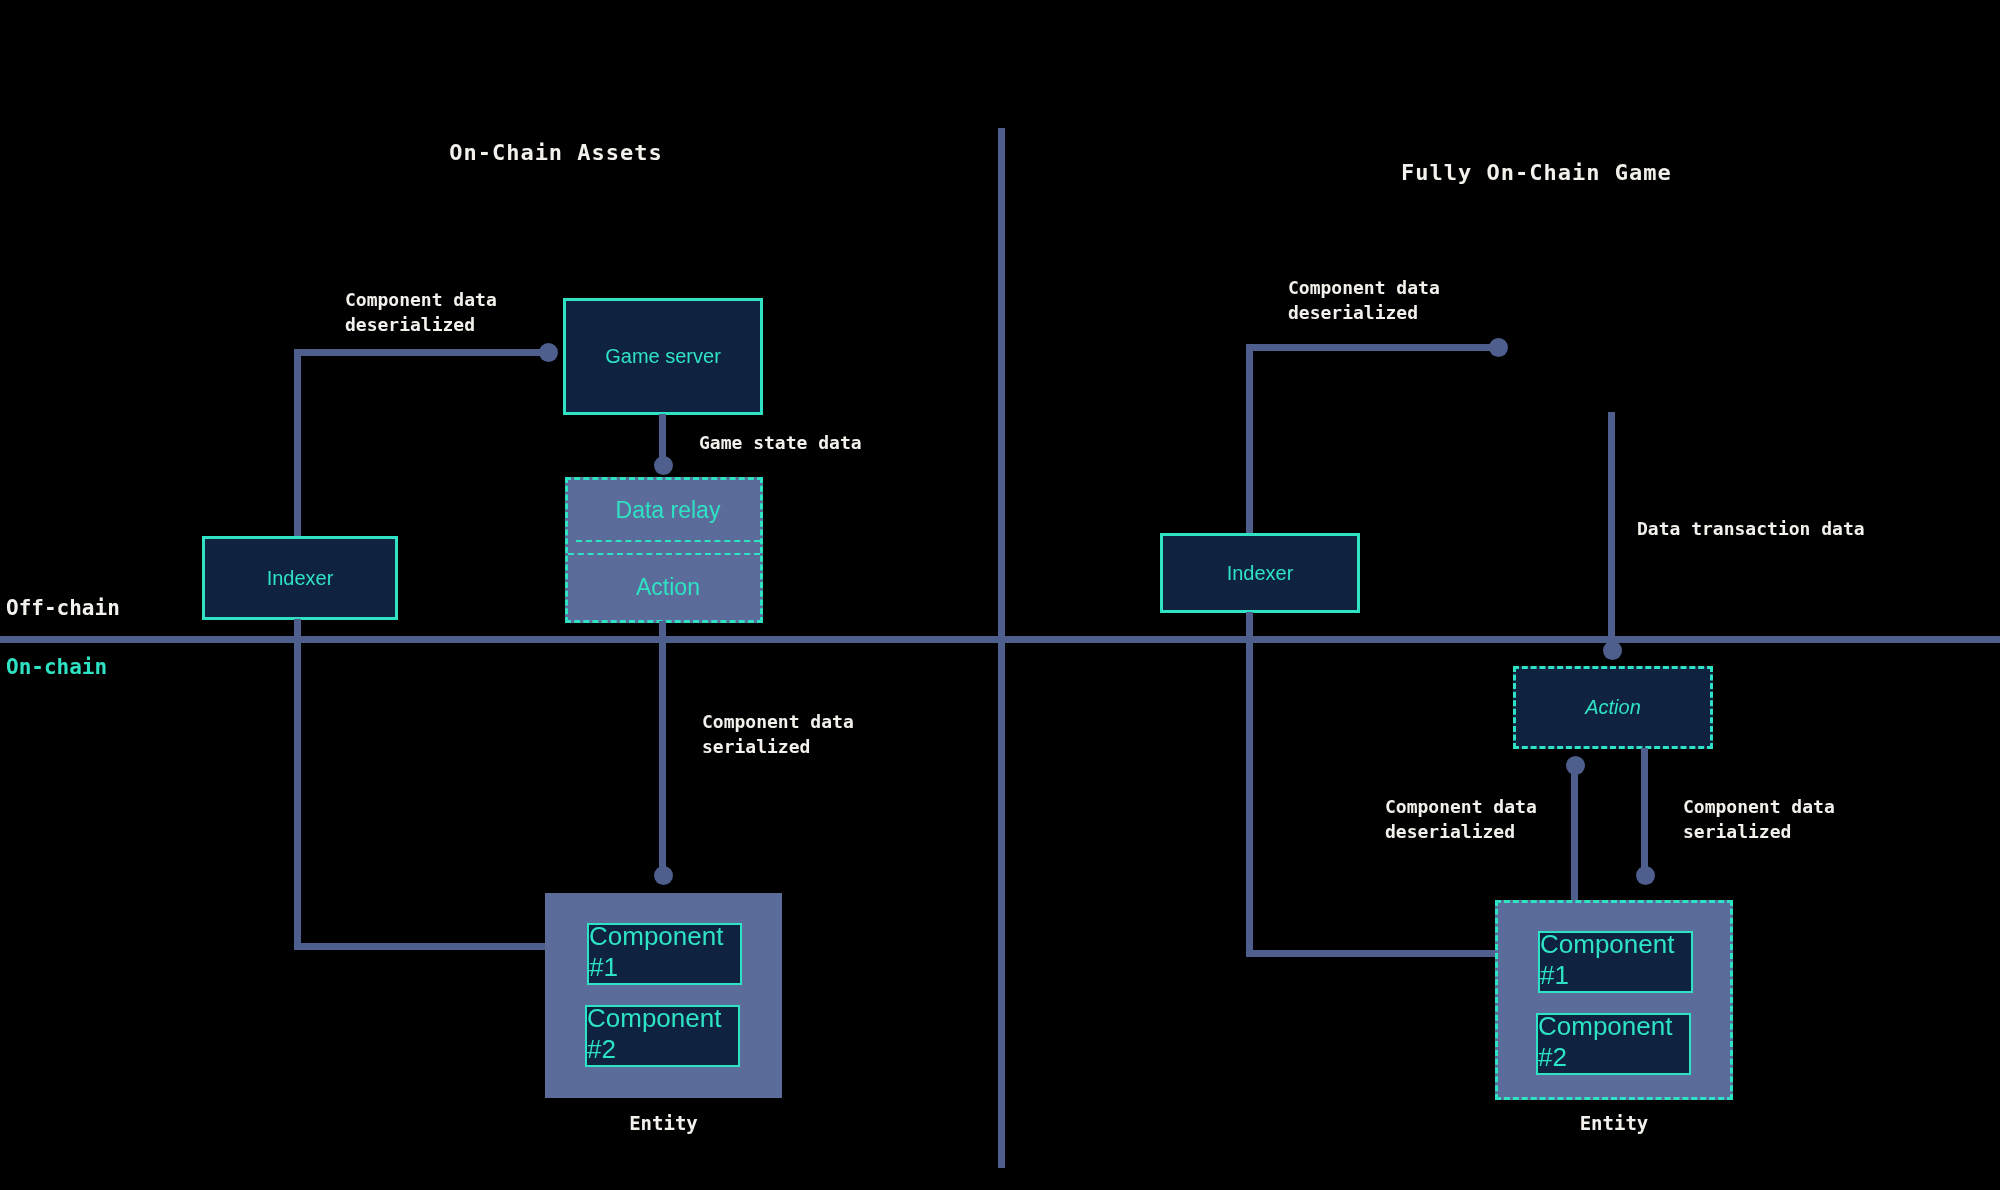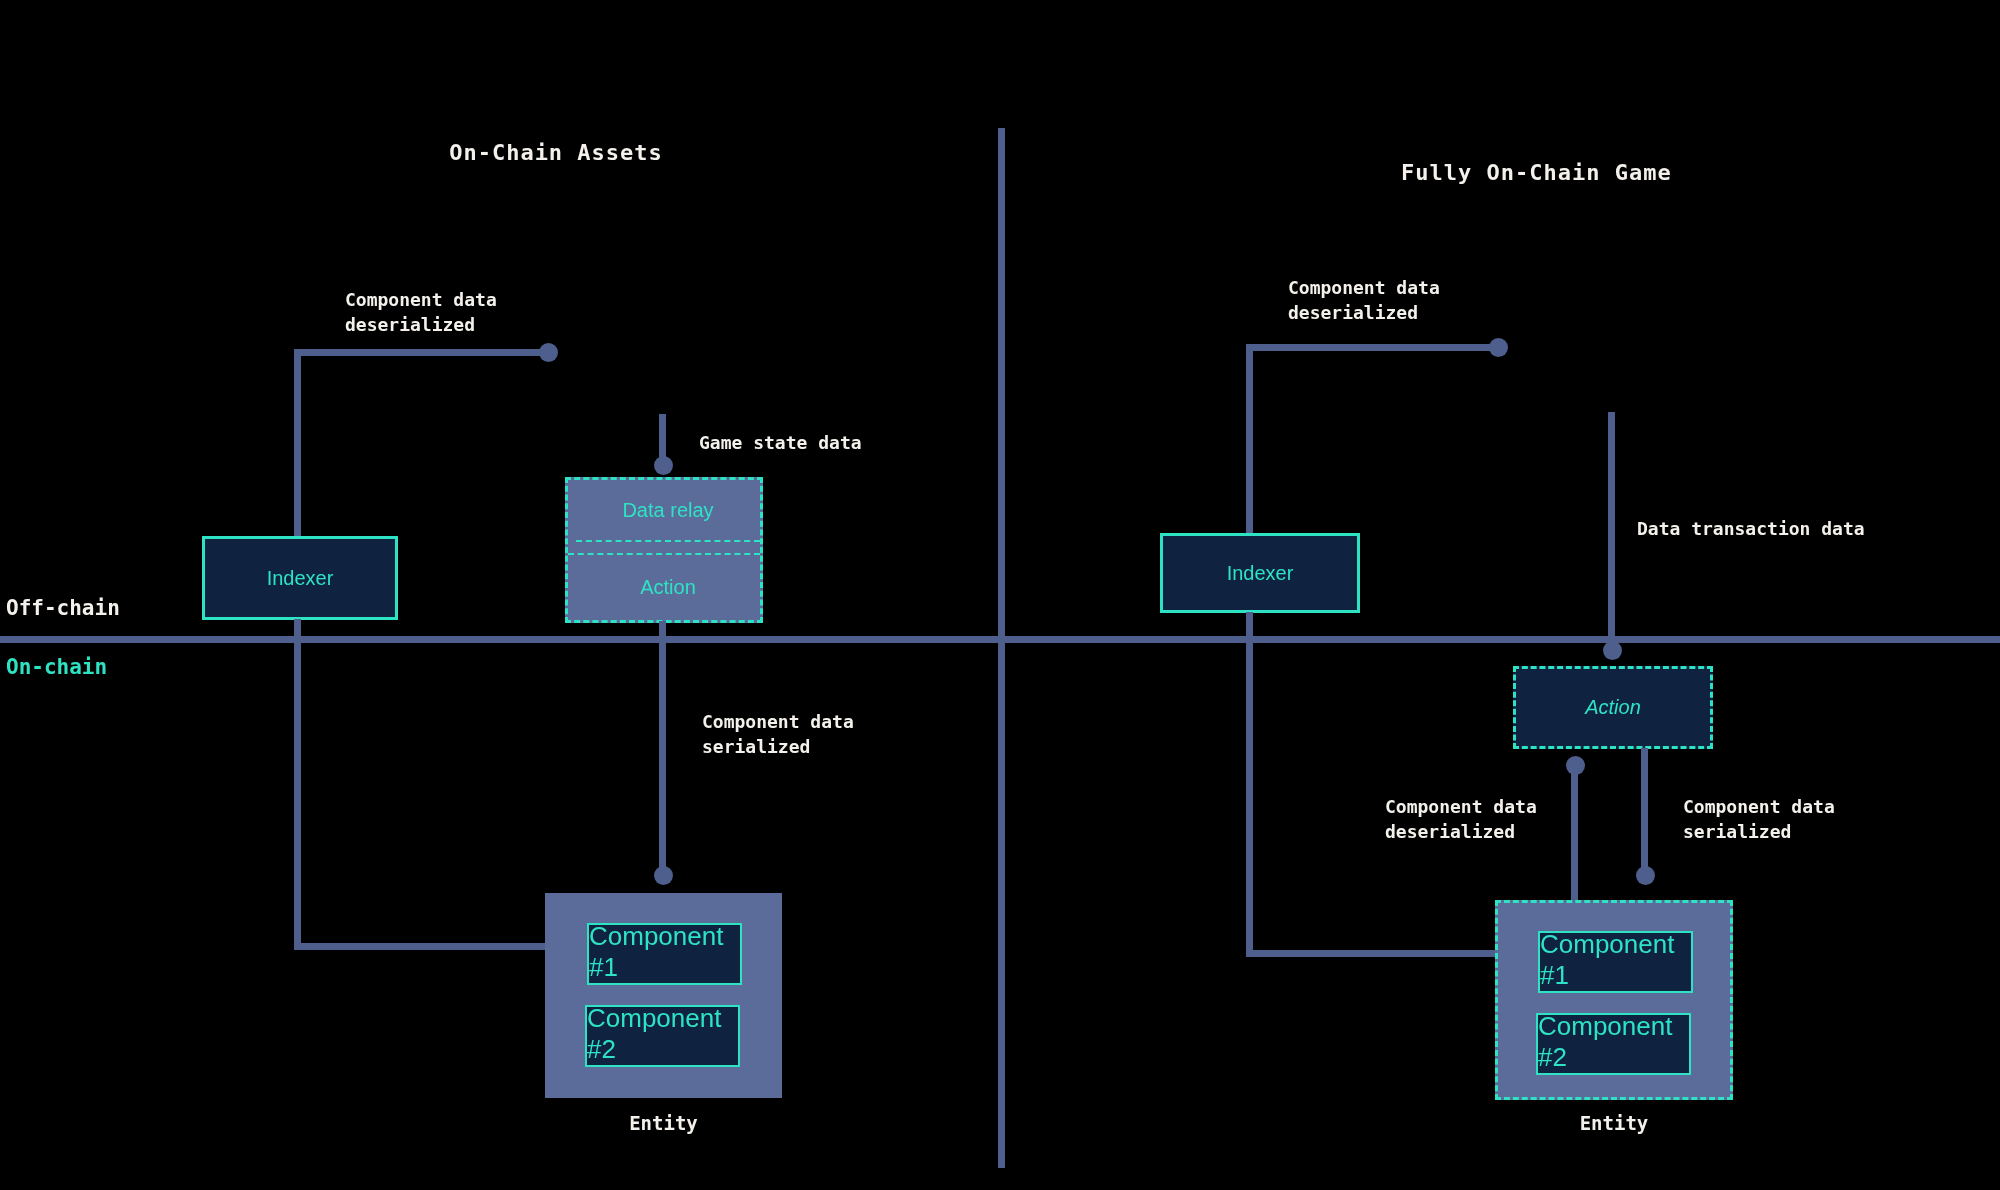--- a/index.html
+++ b/index.html
@@ -30,21 +30,21 @@
     font:bold 18px "DejaVu Sans Mono", monospace; line-height:1.4; white-space:nowrap;
   }
   .label.teal { color:var(--teal); }
   .relay-box {
     position:absolute; left:565px; top:477px; width:198px; height:146px;
     background:var(--slate-fill); border:3px dashed var(--teal);
     display:flex; flex-direction:column;
   }
   .relay-row {
     display:flex; align-items:center; justify-content:center;
-    color:var(--teal); font-size:20px;margin-left:8px;
+    color:var(--teal); font-size:23px;margin-left:8px;
   }
   .relay-row.r1 { height:62px; border-bottom:2px dashed var(--teal); }
   .relay-gap { height:13px; border-bottom:2px dashed var(--teal); }
   .relay-row.r2 { flex:1; }
   .entity-box { position:absolute; background:var(--slate-fill); }
   .entity-box.dashed { border:3px dashed var(--teal); }
   .component {
     position:absolute; display:flex; align-items:flex-end; justify-content:center;
     background:var(--navy); border:2px solid var(--teal); color:var(--teal); font-size:26px;
   }
@@ -68,20 +68,23 @@
 
   <div class="line" style="left:294px; top:349px; width:7px; height:191px;"></div>
   <div class="line" style="left:294px; top:349px; width:250px; height:7px;"></div>
   <div class="dot" style="left:539px; top:343px;"></div>
 
   <div class="label" style="left:345px; top:287px;">
     <div>Component data</div>
     <div>deserialized</div>
   </div>
 
+  <div class="node" style="left:563px; top:298px; width:200px; height:117px;">
+    <span>Game server</span>
+  </div>
 
   <div class="line" style="left:659px; top:414px; width:7px; height:48px;"></div>
   <div class="dot" style="left:654px; top:456px;"></div>
   <div class="label" style="left:699px; top:430px;">Game state data</div>
 
   <div class="relay-box">
     <div class="relay-row r1">
       <span>Data relay</span>
     </div>
     <div class="relay-gap"></div>

